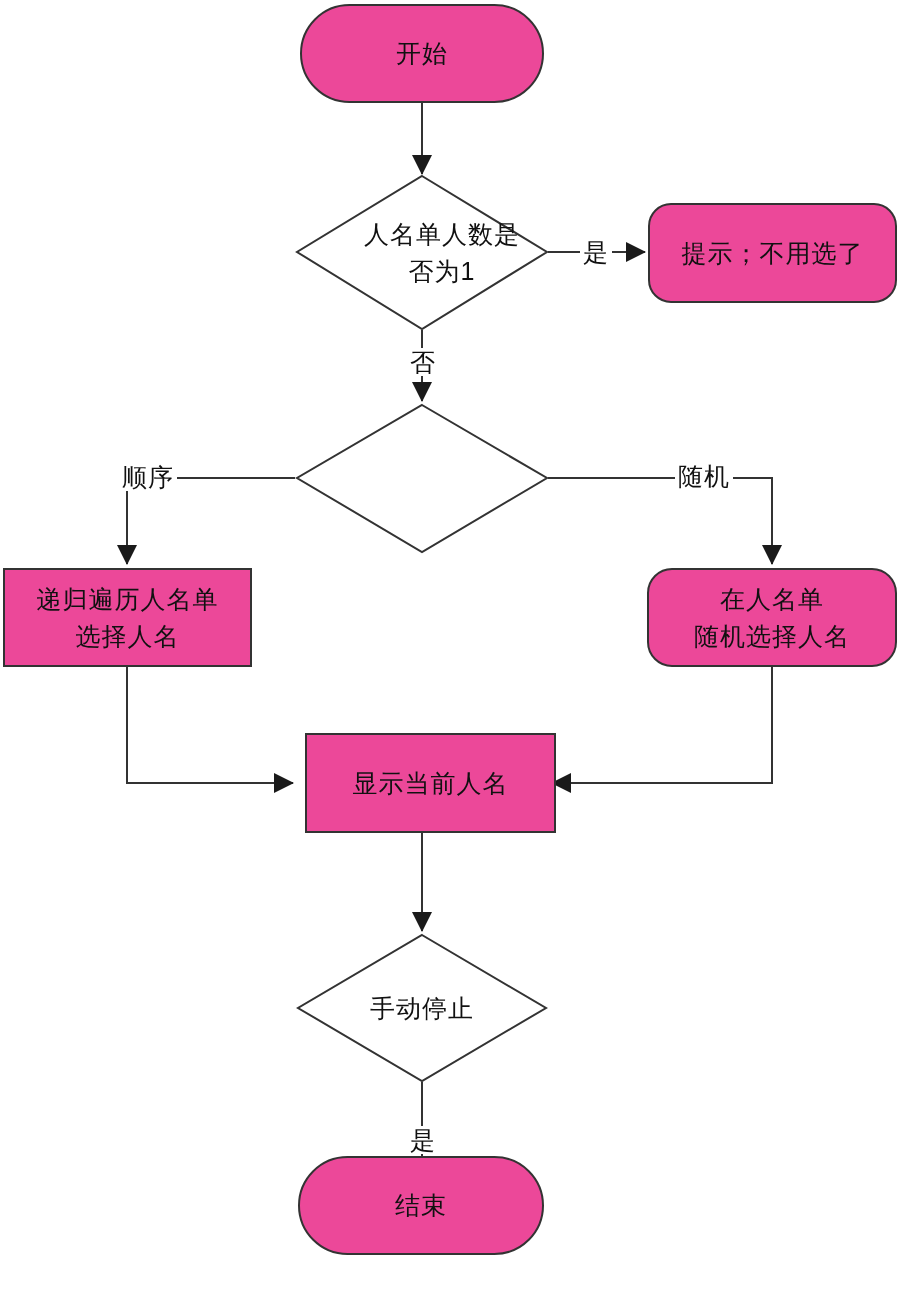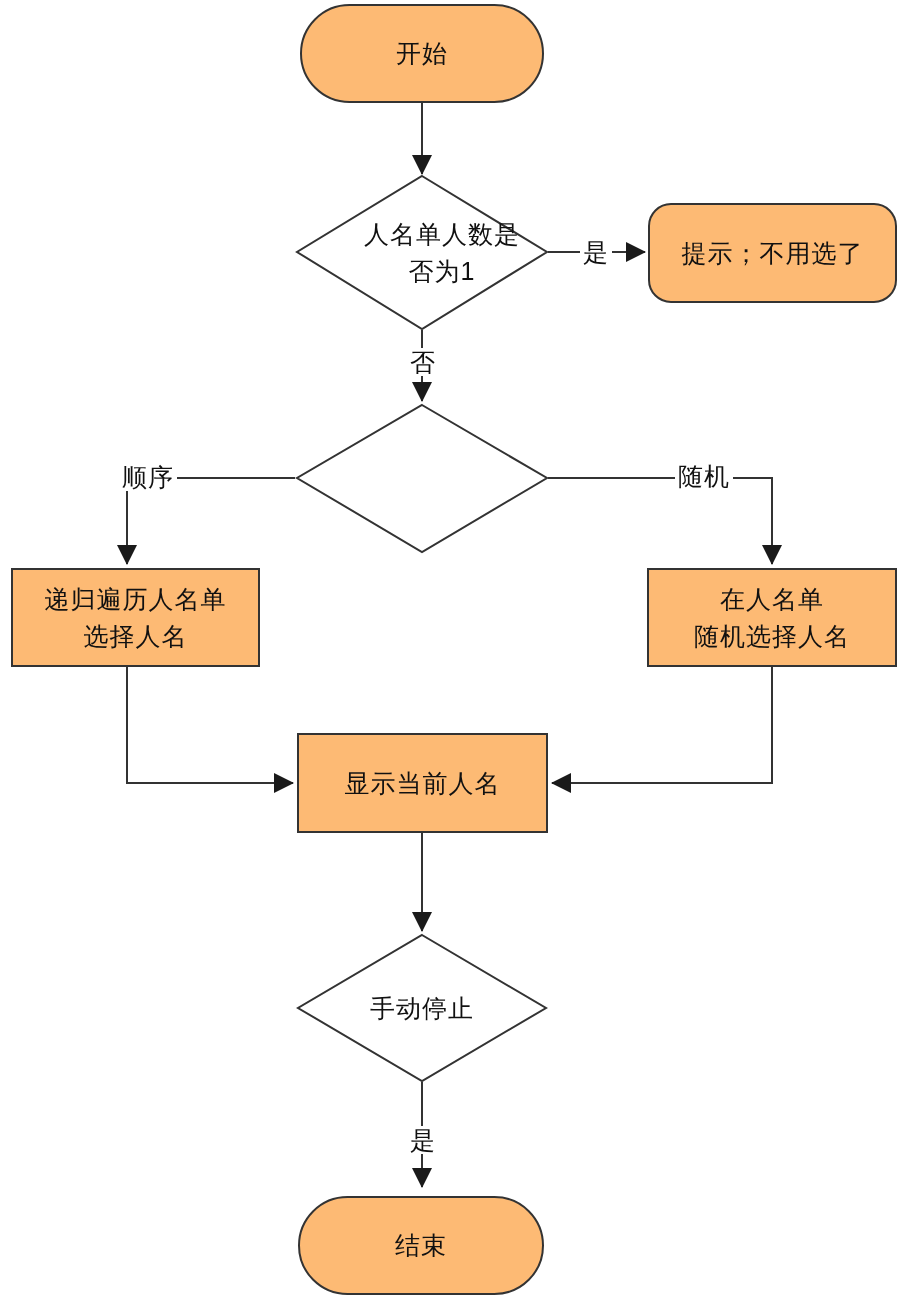--- a/index.html
+++ b/index.html
@@ -12,21 +12,21 @@
     color: #111111;
   }
   #wires {
     position: absolute;
     left: 0; top: 0;
     width: 900px; height: 1297px;
   }
   .node {
     position: absolute;
     box-sizing: border-box;
-    background: #fdba74;
+    background: #ec4899;
     border: 2px solid #333333;
     display: flex;
     align-items: center;
     justify-content: center;
     text-align: center;
     font-size: 25px;
     line-height: 37px;
     white-space: pre-line;
     letter-spacing: 1px;
   }
@@ -71,28 +71,28 @@
     <polyline points="772,667 772,783 552,783" fill="none" stroke="#333333" stroke-width="2" marker-end="url(#arrow)"></polyline>
     <polyline points="422,833 422,931" fill="none" stroke="#333333" stroke-width="2" marker-end="url(#arrow)"></polyline>
     <polyline points="422,1082 422,1187" fill="none" stroke="#333333" stroke-width="2" marker-end="url(#arrow)"></polyline>
 
     <polygon points="422,176 547,252 422,329 297,252" fill="#ffffff" stroke="#333333" stroke-width="2"></polygon>
     <polygon points="422,405 547,478 422,552 297,478" fill="#ffffff" stroke="#333333" stroke-width="2"></polygon>
     <polygon points="422,935 546,1008 422,1081 298,1008" fill="#ffffff" stroke="#333333" stroke-width="2"></polygon>
   </svg>
 
   <div class="node terminator" style="left:300px; top:4px; width:244px; height:99px;">开始</div>
-  <div class="node terminator" style="left:298px; top:1196px; width:246px; height:99px;">结束</div>
+  <div class="node terminator" style="left:298px; top:1156px; width:246px; height:99px;">结束</div>
 
   <div class="node" style="left:648px; top:203px; width:249px; height:100px;border-radius:23px;">提示；不用选了</div>
-  <div class="node" style="left:11px; top:568px; width:249px; height:99px;">递归遍历人名单
+  <div class="node" style="left:3px; top:568px; width:249px; height:99px;">递归遍历人名单
 选择人名</div>
-  <div class="node" style="left:647px; top:568px; width:250px; height:99px;">在人名单
+  <div class="node" style="left:647px; top:568px; width:250px; height:99px;border-radius:25px;">在人名单
 随机选择人名</div>
-  <div class="node" style="left:297px; top:733px; width:251px; height:100px;">显示当前人名</div>
+  <div class="node" style="left:305px; top:733px; width:251px; height:100px;">显示当前人名</div>
 
   <div class="diamond-text" style="left:442px; top:253px;">人名单人数是
 否为1</div>
   <div class="diamond-text" style="left:422px; top:1008px;">手动停止</div>
 
   <span class="edge-label" style="left:596px; top:252px;">是</span>
   <span class="edge-label" style="left:423px; top:362px;">否</span>
   <span class="edge-label" style="left:148px; top:477px;">顺序</span>
   <span class="edge-label" style="left:704px; top:477px;font-family:Liberation Serif, serif;">随机</span>
   <span class="edge-label" style="left:423px; top:1140px;">是</span>

